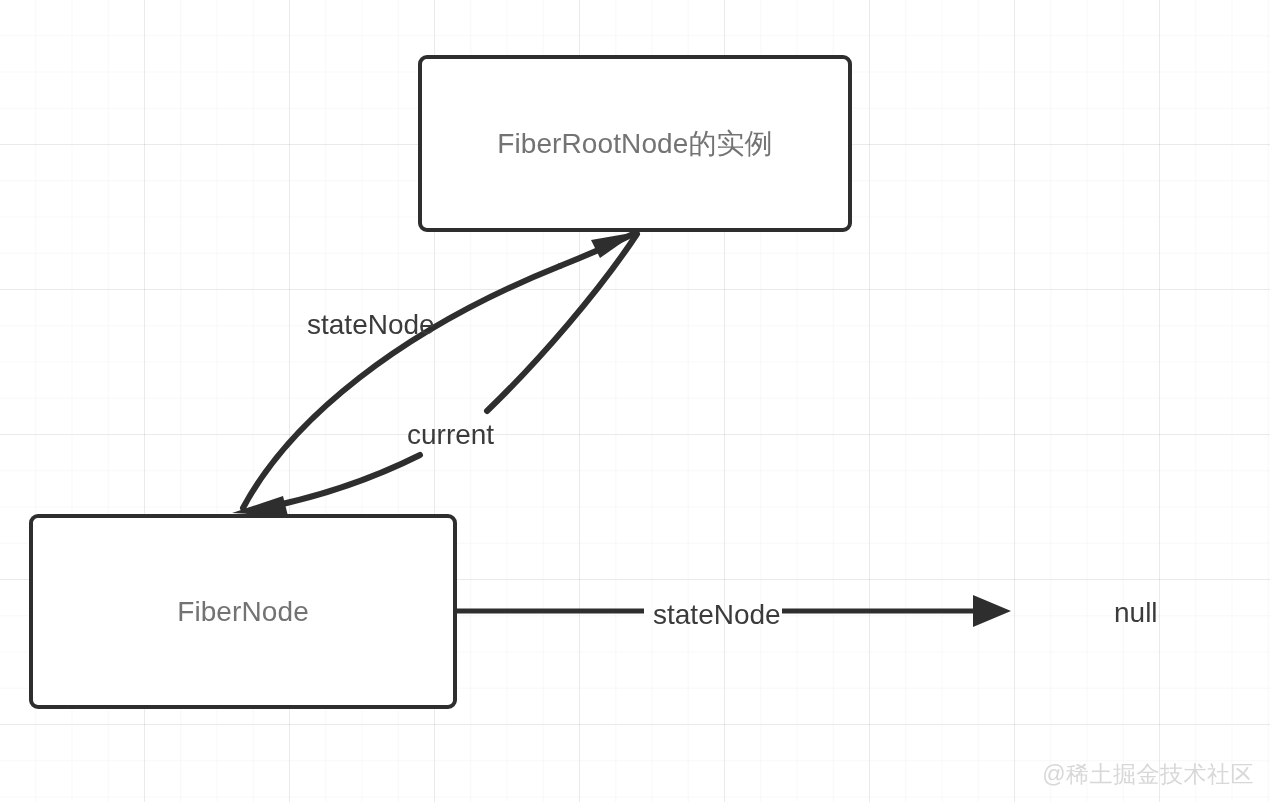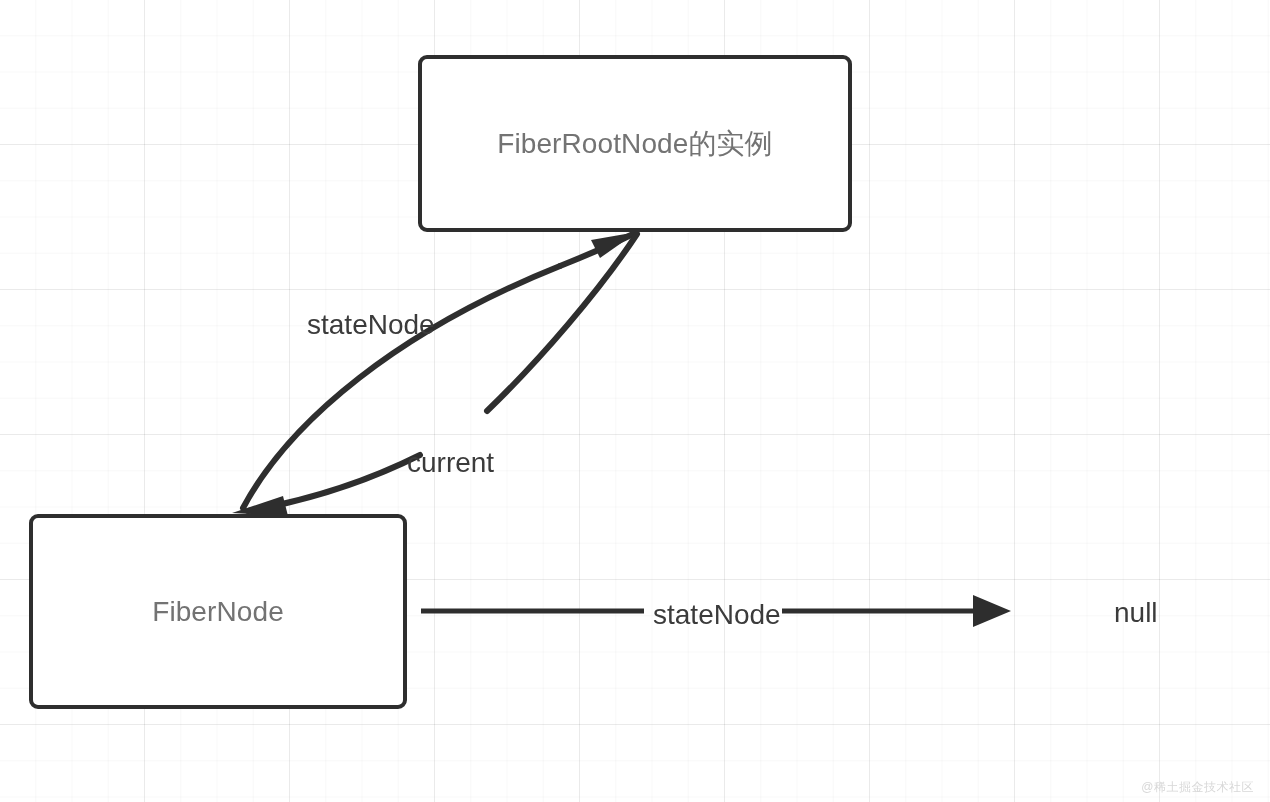--- a/index.html
+++ b/index.html
@@ -71,47 +71,46 @@
   }
   #node-fiberroot {
     left: 418px;
     top: 55px;
     width: 434px;
     height: 177px;
   }
   #node-fibernode {
     left: 29px;
     top: 514px;
-    width: 378px;
+    width: 428px;
     height: 195px;
   }
   #label-statenode {
     left: 307px;
     top: 308px;
   }
   #label-current {
     left: 407px;
     top: 418px;
-    margin-top: 28px;
   }
   #label-alternate {
     left: 653px;
     top: 598px;
   }
   #label-null {
     left: 1074px;
     top: 596px;
     margin-left: 40px;
   }
   #watermark {
     position: absolute;
     right: 16px;
-    bottom: 6px;
+    bottom: 12px;
     color: #d8d8d8;
-    font-size: 12px;
+    font-size: 23px;
     letter-spacing: 0.5px;
     white-space: nowrap;
     user-select: none;
   }
 </style>
 </head>
 <body>
 
 <div id="canvas">
 

